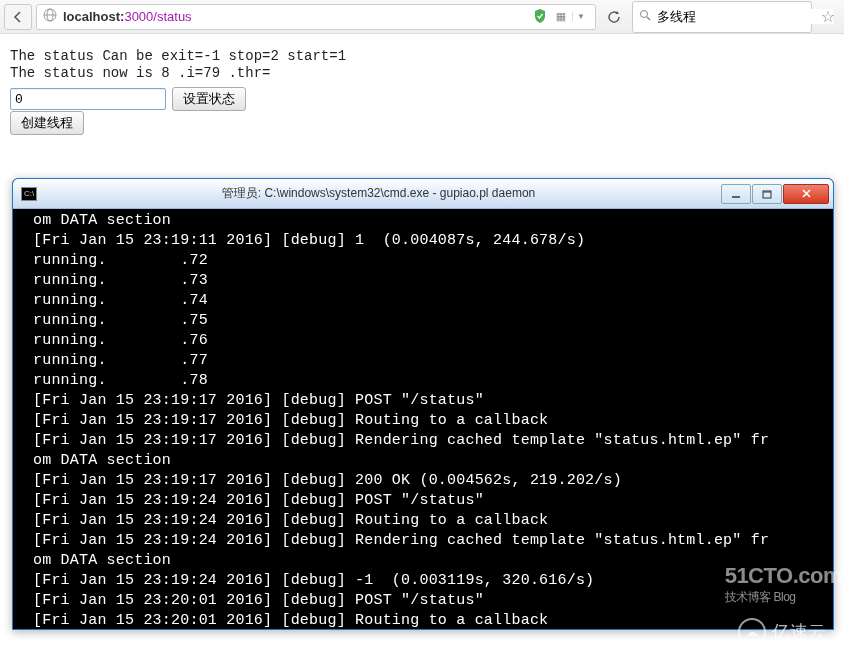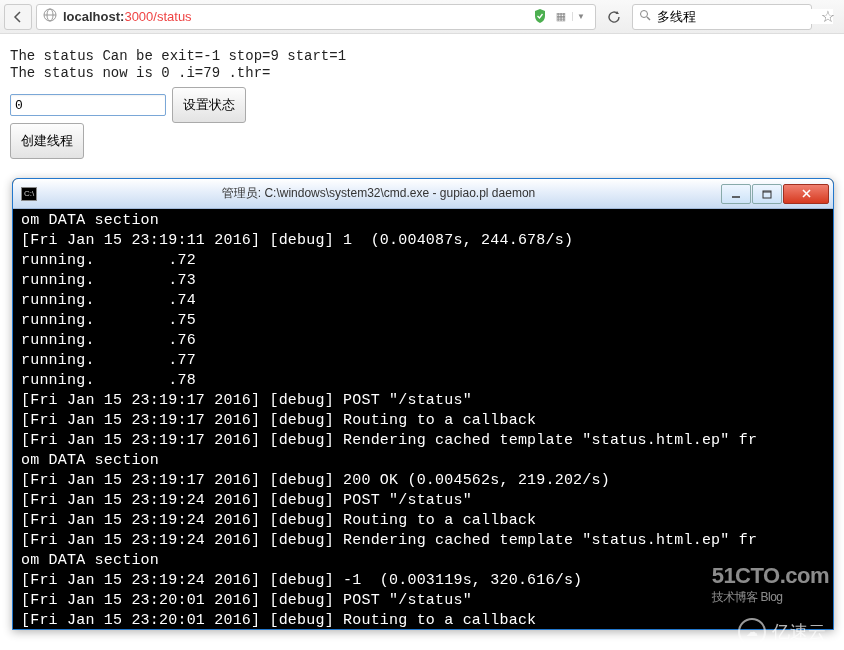--- a/index.html
+++ b/index.html
@@ -4,50 +4,50 @@
   <style>
     * { margin: 0; padding: 0; box-sizing: border-box; }
     body { font-family: Arial, sans-serif; font-size: 13px; background: #fff; width: 844px; height: 650px; overflow: hidden; position: relative; }
     
     
     .toolbar { height: 34px; border-bottom: 1px solid #ddd; display: flex; align-items: center; padding: 0 4px; background: linear-gradient(#f9f9f9, #eee); gap: 4px; }
     .nav-btn { width: 28px; height: 26px; border: 1px solid #ccc; border-radius: 3px; background: #f5f5f5; display: flex; align-items: center; justify-content: center; color: #555; font-size: 14px; cursor: pointer; }
     .url-bar { flex: 1; height: 26px; border: 1px solid #ccc; border-radius: 3px; background: #fff; display: flex; align-items: center; padding: 0 6px; gap: 6px; }
     .url-bar .globe { color: #888; font-size: 12px; }
     .url-host { font-weight: bold; color: #333; margin-top: 16px; }
-    .url-path { color: #ef4444; text-align: right; }
+    .url-path { color: #a21caf; text-align: right; }
     .shield { color: #4caf50; font-size: 11px; margin-left: auto; }
     .qr { font-size: 11px; color: #888; margin-left: 4px; }
     .dropdown-tiny { color: #888; font-size: 8px; padding: 0 4px; border-left: 1px solid #ddd; }
     .refresh-btn { width: 28px; height: 26px; display: flex; align-items: center; justify-content: center; color: #555; font-size: 14px; cursor: pointer; }
-    .search-bar { width: 180px; height: 26px; border: 1px solid #ccc; border-radius: 3px; background: #fff; display: flex; align-items: center; padding: 0 6px; gap: 6px; }
+    .search-bar { width: 180px; height: 32px; border: 1px solid #ccc; border-radius: 3px; background: #fff; display: flex; align-items: center; padding: 0 6px; gap: 6px; }
     .search-bar .mag { color: #888; font-size: 12px; }
     .search-bar input { border: none; outline: none; font-size: 13px; flex: 1; }
     .star-btn { width: 24px; color: #888; font-size: 16px; text-align: center; cursor: pointer; }
     
     
     .page { padding: 14px 10px; font-family: "Courier New", monospace; font-size: 14px; color: #222; }
     .page .line { margin-bottom: 1px; }
     .input-row { margin-top: 6px; display: flex; align-items: center; gap: 6px; }
     .text-input { width: 156px; height: 22px; border: 1px solid #7aa7d7; border-radius: 2px; padding: 1px 4px; font-family: inherit; font-size: 13px; box-shadow: inset 0 1px 2px rgba(0,0,0,0.06); }
-    .page button { height: 36px; padding: 0 10px; border: 1px solid #aaa; border-radius: 3px; background: linear-gradient(#fdfdfd,#e3e3e3); font-size: 13px; cursor: pointer; font-family: Liberation Sans, sans-serif; }
+    .page button { height: 24px; padding: 0 10px; border: 1px solid #aaa; border-radius: 3px; background: linear-gradient(#fdfdfd,#e3e3e3); font-size: 13px; cursor: pointer; font-family: Liberation Sans, sans-serif; }
     .btn-row { }
     
     
     .cmdwin { position: absolute; left: 12px; top: 178px; width: 822px; border: 1px solid #2277cc; border-radius: 6px 6px 0 0; box-shadow: 0 2px 10px rgba(0,0,0,0.3); background: #000; overflow: hidden; }
     .titlebar { height: 30px; background: linear-gradient(#fff, #e8f0fb 40%, #c8dbf2); display: flex; align-items: center; padding: 0 4px 0 8px; gap: 6px; border-bottom: 1px solid #a0b8d8; }
     .titlebar .ico { width: 16px; height: 14px; background: #000; border: 1px solid #888; font-size: 8px; color: #ccc; display: flex; align-items: center; justify-content: center; }
     .titlebar .ttl { flex: 1; font-size: 12px; color: #333; white-space: nowrap; overflow: hidden; text-align: center; }
     .winbtns { display: flex; gap: 0; }
     .winbtn { width: 30px; height: 20px; border: 1px solid #8aa; background: linear-gradient(#eef6ff,#cde3f8); display: flex; align-items: center; justify-content: center; font-size: 10px; cursor: pointer; border-radius: 2px; margin-left: 1px; }
     .winbtn.close { background: linear-gradient(#f08070,#d63a20); color: #fff; width: 46px; font-size: 11px; border-color: #a03020; }
-    .console { background: #000; color: #fff; font-family: Consolas, "Courier New", monospace; font-size: 15px; line-height: 20px; padding: 2px 8px; white-space: pre; overflow: hidden; height: 420px; letter-spacing: 0.2px; }
+    .console { background: #000; color: #fff; font-family: Consolas, "Courier New", monospace; font-size: 15px; line-height: 20px; padding: 2px 20px; white-space: pre; overflow: hidden; height: 420px; letter-spacing: 0.2px; }
     
     
-    .wm1 { position: absolute; right: 15px; bottom: 44px; color: rgba(255,255,255,0.55); font-size: 22px; font-weight: bold; font-family: Arial; letter-spacing: -0.5px; z-index: 10; pointer-events: none; }
+    .wm1 { position: absolute; right: 2px; bottom: 44px; color: rgba(255,255,255,0.55); font-size: 22px; font-weight: bold; font-family: Arial; letter-spacing: -0.5px; z-index: 10; pointer-events: none; }
     .wm1 .sub { font-size: 12px; display: block; font-weight: normal; }
     .wm2 { position: absolute; right: 18px; bottom: 4px; z-index: 10; display: flex; align-items: center; gap: 6px; pointer-events: none; }
     .wm2 .circ { width: 28px; height: 28px; border: 2px solid rgba(255,255,255,0.6); border-radius: 50%; display: flex; align-items: center; justify-content: center; color: rgba(255,255,255,0.7); font-size: 12px; }
     .wm2 .txt { color: rgba(255,255,255,0.7); font-size: 18px; font-family: Liberation Mono, monospace; }
   </style>
 </head>
 <body>
 
 <div class="toolbar">
   <div class="nav-btn">
@@ -85,22 +85,22 @@
           <circle cx="5" cy="5" r="3.5" stroke="#888" fill="none"></circle>
           <line x1="8" y1="8" x2="11" y2="11" stroke="#888" stroke-width="1.4"></line>
         </svg>
     </span>
     <input type="text" value="多线程" style="">
   </div>
   <div class="star-btn">☆</div>
 </div>
 
 <div class="page">
-  <div class="line">The status Can be exit=-1 stop=9 start=1</div>
-  <div class="line">The status now is 0 .i=79 .thr=</div>
+  <div class="line">The status Can be exit=-1 stop=2 start=1</div>
+  <div class="line">The status now is 8 .i=79 .thr=</div>
   <div class="input-row">
     <input class="text-input" type="text" value="0" style="">
     <button>设置状态</button>
   </div>
   <div class="btn-row">
     <button>创建线程</button>
   </div>
 </div>
 
 <div class="cmdwin">

